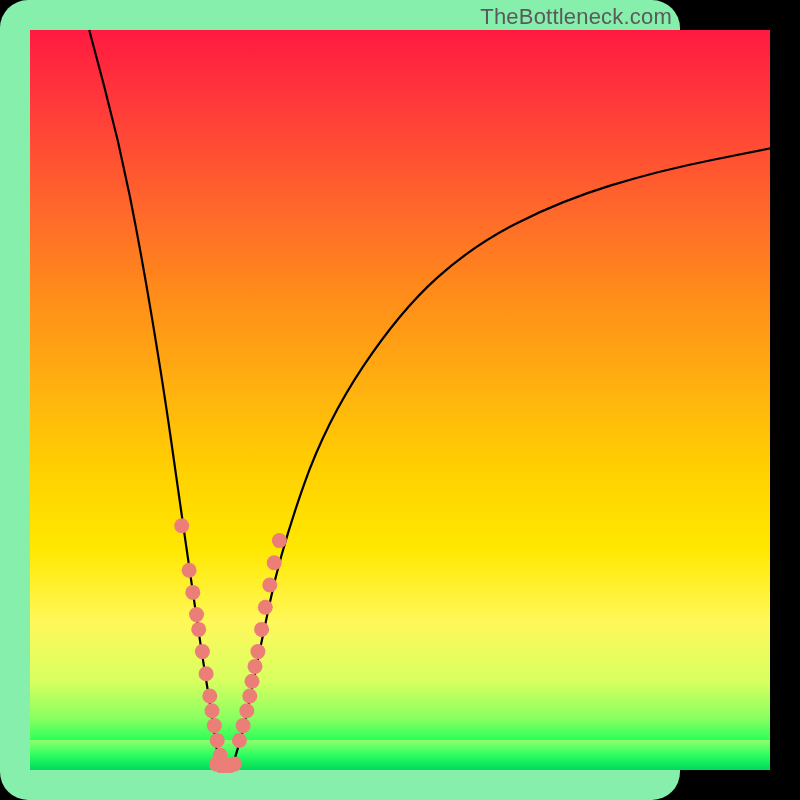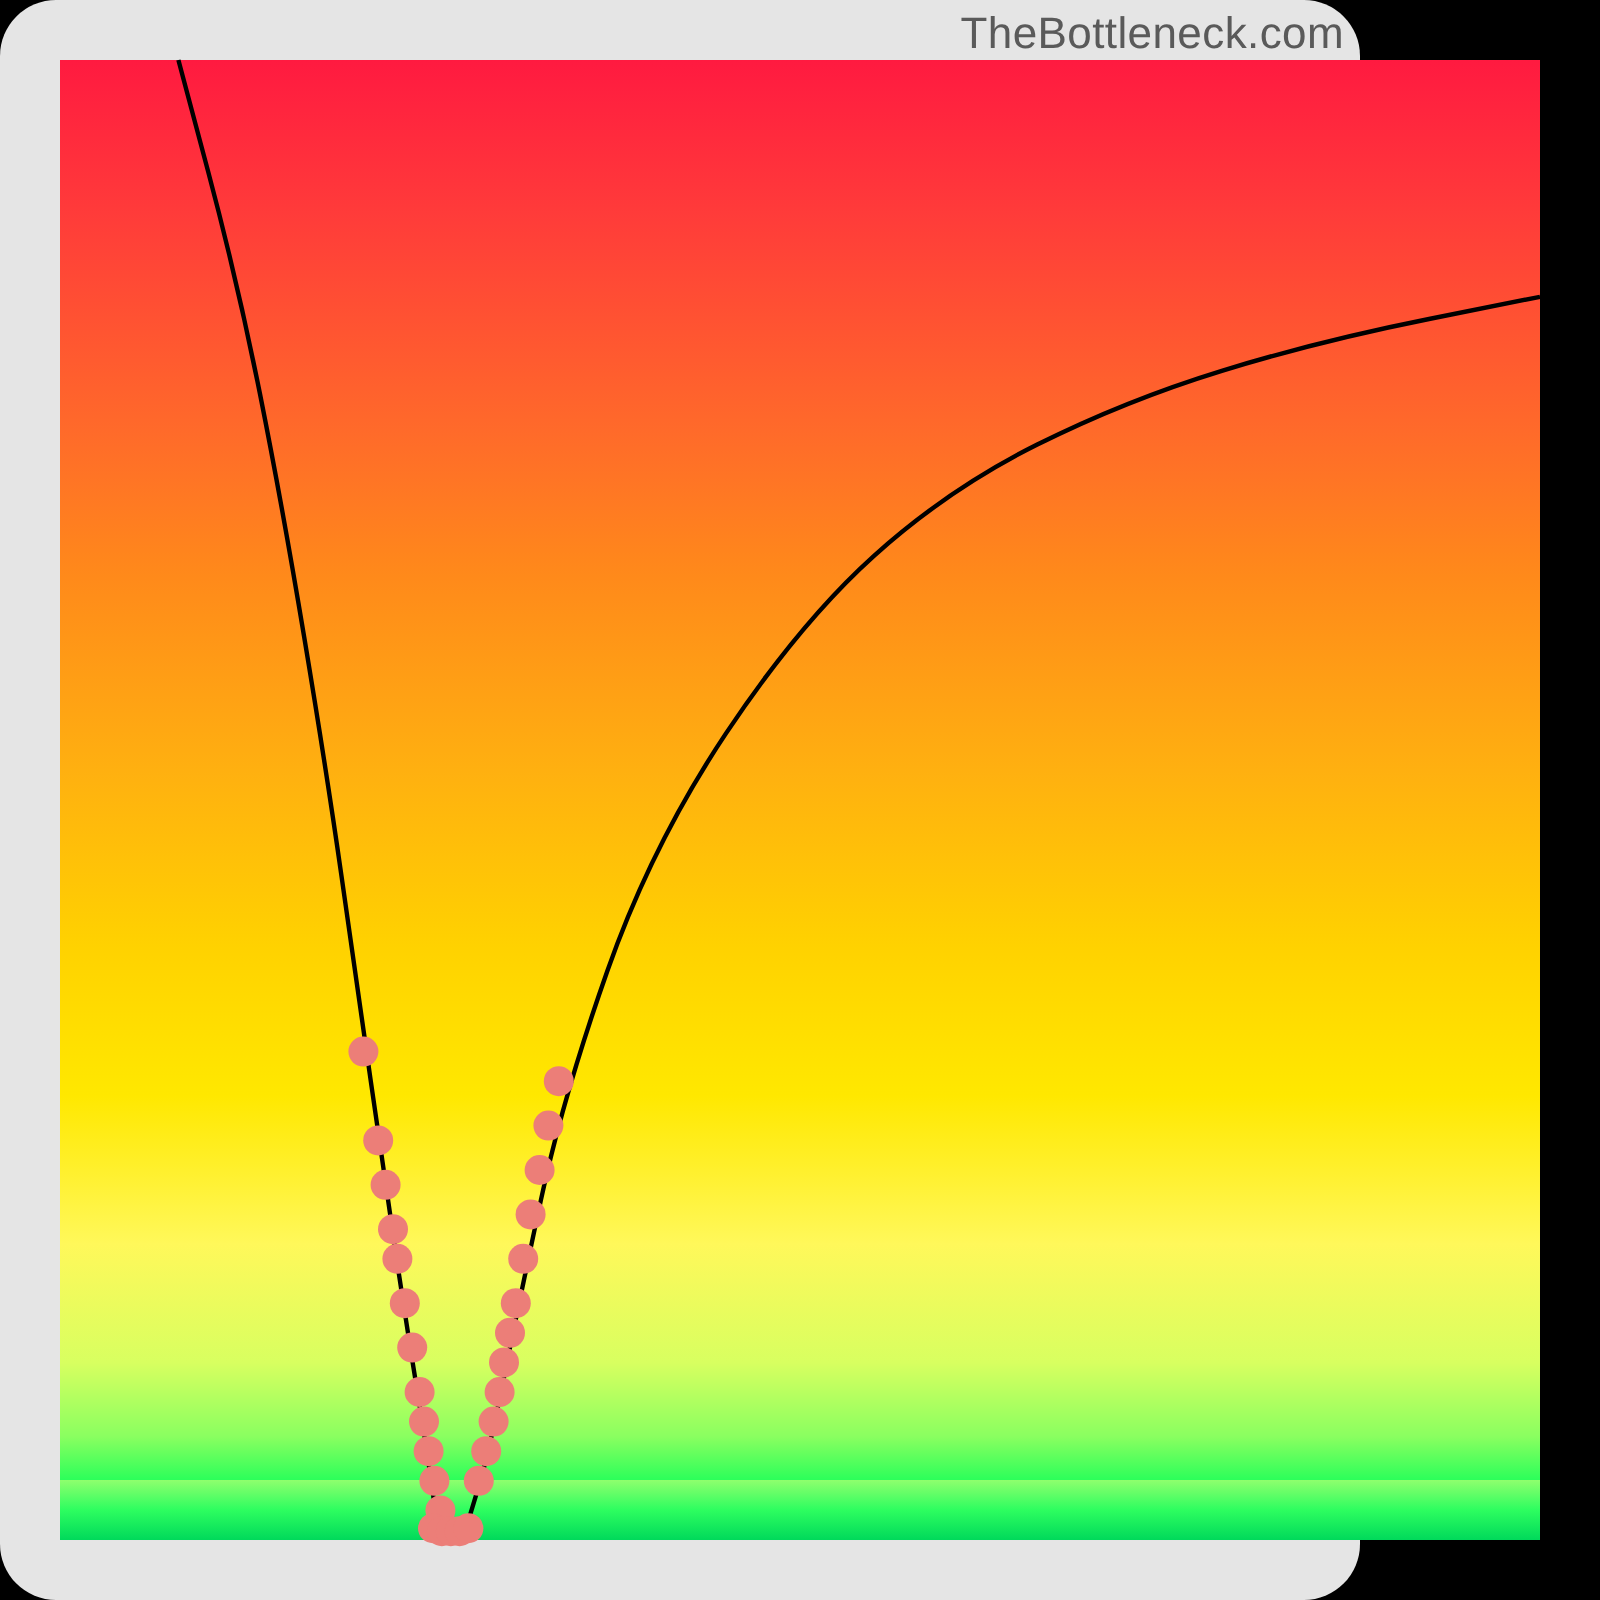--- a/index.html
+++ b/index.html
@@ -10,21 +10,21 @@
     overflow: hidden;
     background: #000;
     font-family: Arial, Helvetica, sans-serif;
   }
   .frame {
     position: absolute;
     left: 0;
     top: 0;
     width: 680px;
     height: 800px;
-    background: #e5e5e5;
+    background: #86efac;
     border-radius: 28px;
   }
   .plot-area {
     position: absolute;
     left: 30px;
     top: 30px;
     width: 740px;
     height: 740px;
     background: linear-gradient(to bottom,
       #ff1a40 0%,

